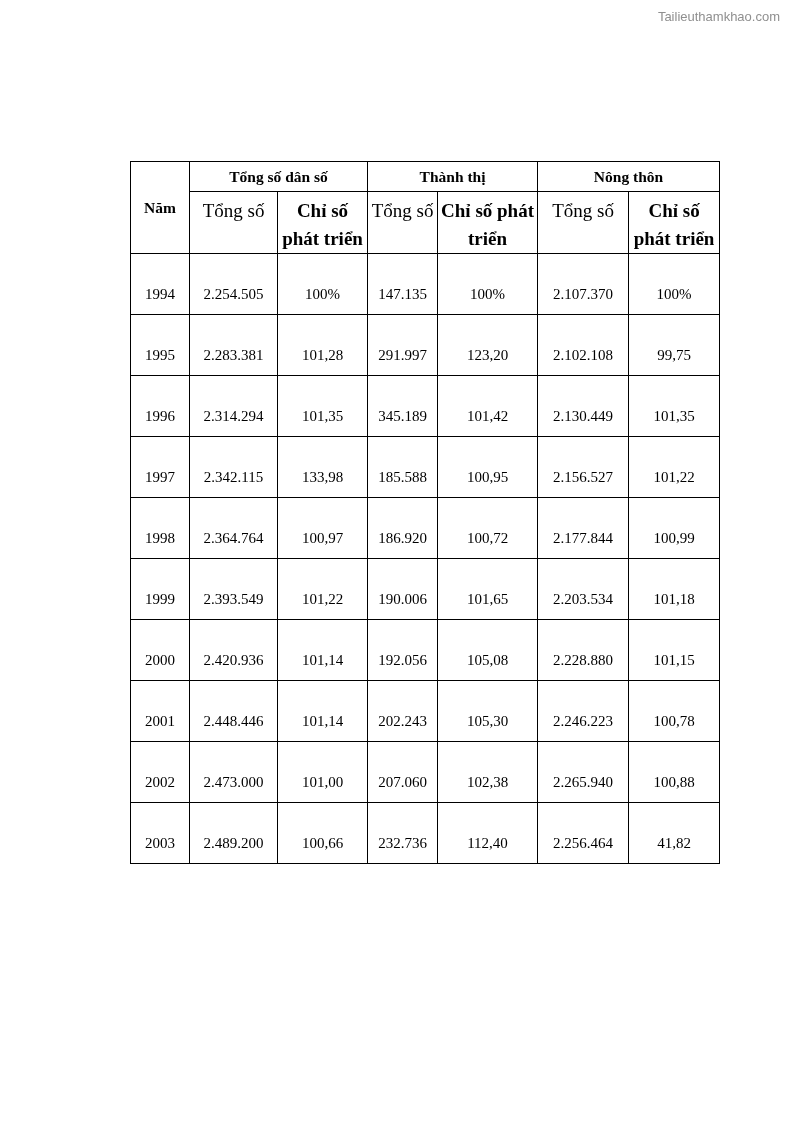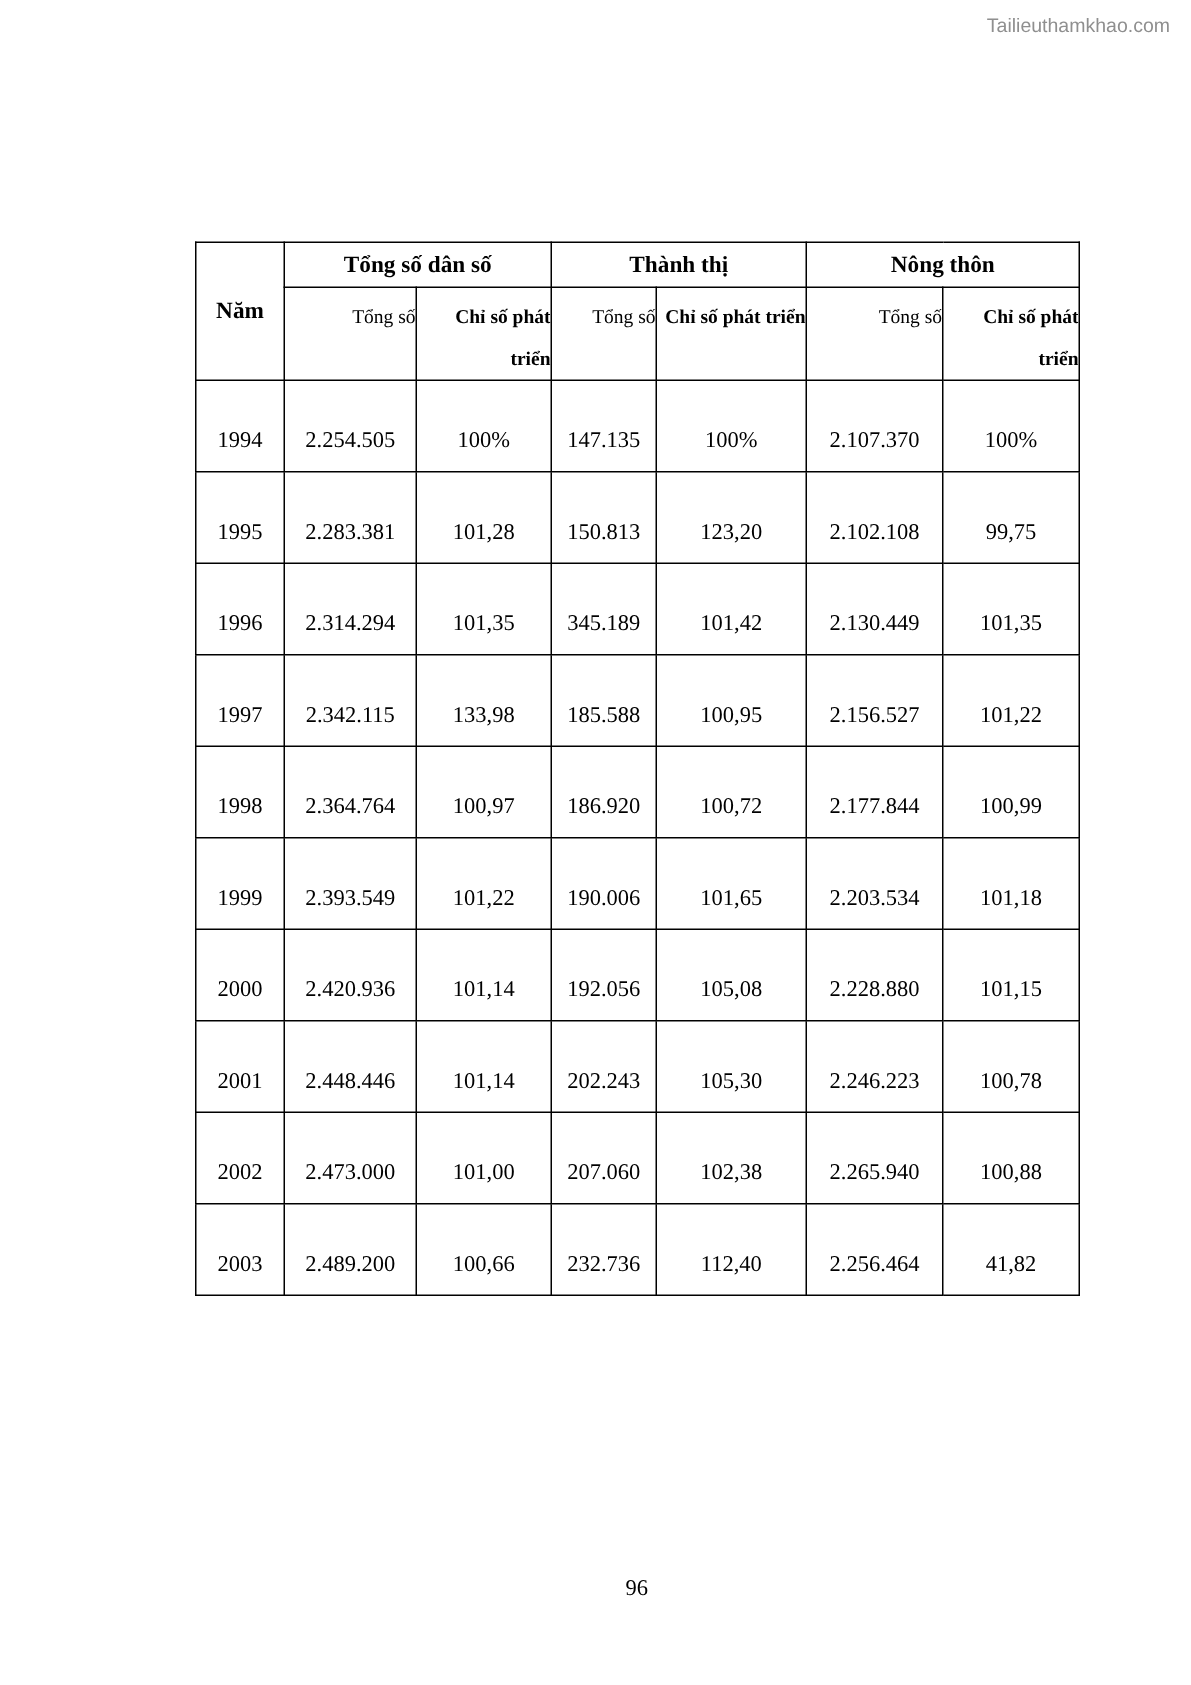--- a/index.html
+++ b/index.html
@@ -57,22 +57,21 @@
   th.year-header {
     font-weight: bold;
     vertical-align: middle;
     font-size: 15.5px;
   }
   .sub-row th {
     height: 58px;
     vertical-align: top;
     padding-top: 5px;
     line-height: 28px;
-    font-size: 13px;
-    text-align: right;
+    font-size: 19px;
   }
   .sub-row th.sub-total { font-weight: normal; }
   .sub-row th.sub-index { font-weight: bold; }
   .data-row td {
     height: 61px;
     vertical-align: middle;
     padding-top: 20px;
   }
   .source-note {
     margin-top: 22px;
@@ -132,21 +131,21 @@
             <td>100%</td>
             <td>147.135</td>
             <td>100%</td>
             <td>2.107.370</td>
             <td>100%</td>
           </tr>
           <tr class="data-row">
             <td>1995</td>
             <td>2.283.381</td>
             <td>101,28</td>
-            <td>150.813</td>
+            <td>291.997</td>
             <td>123,20</td>
             <td>2.102.108</td>
             <td>99,75</td>
           </tr>
           <tr class="data-row">
             <td>1996</td>
             <td>2.314.294</td>
             <td>101,35</td>
             <td>345.189</td>
             <td>101,42</td>
@@ -215,15 +214,14 @@
             <td>112,40</td>
             <td>2.256.464</td>
             <td>41,82</td>
           </tr>
         </tbody>
     </table>
 
 
   </div>
 
-  <div class="page-number">96</div>
 
 </div>
 
 </body></html>

